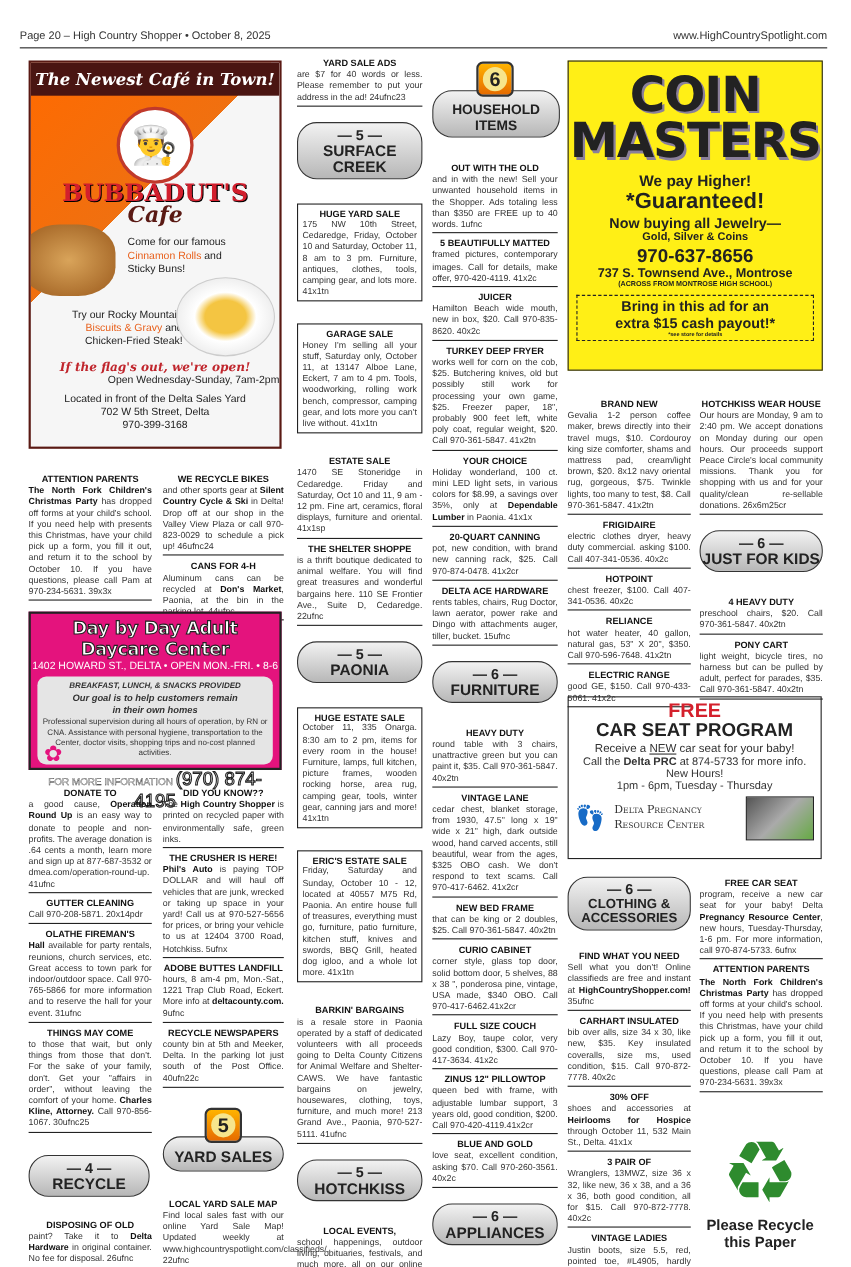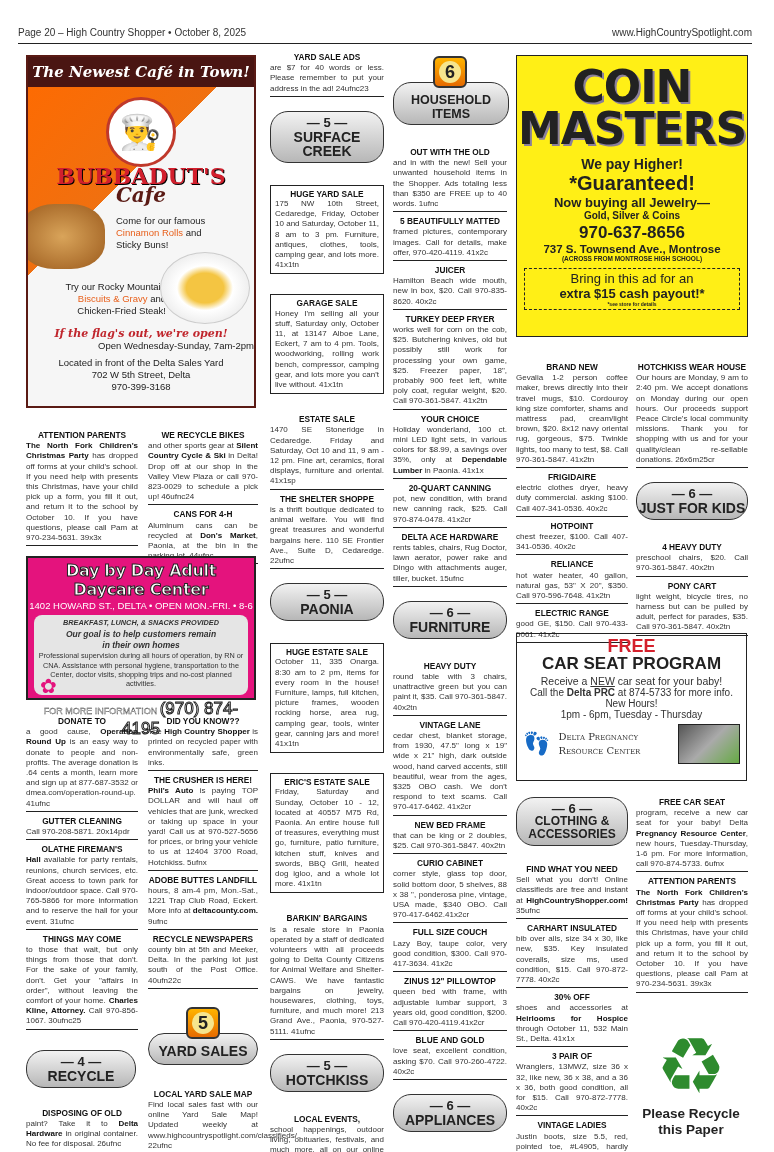--- a/index.html
+++ b/index.html
@@ -138,37 +138,37 @@
   <div class="ad"><span class="t">YOUR CHOICE</span><span>Holiday wonderland, 100 ct. mini LED light sets, in various colors for $8.99, a savings over 35%, only at </span><b>Dependable Lumber</b><span> in Paonia. 41x1x</span></div>
   <div class="ad"><span class="t">20-QUART CANNING</span><span>pot, new condition, with brand new canning rack, $25. Call 970-874-0478. 41x2cr</span></div>
   <div class="ad"><span class="t">DELTA ACE HARDWARE</span><span>rents tables, chairs, Rug Doctor, lawn aerator, power rake and Dingo with attachments auger, tiller, bucket. 15ufnc</span></div>
   <div class="pill" style="width:114px"><span class="n">— 6 —</span><span>FURNITURE</span></div>
   <div class="ad"><span class="t">HEAVY DUTY</span><span>round table with 3 chairs, unattractive green but you can paint it, $35. Call 970-361-5847. 40x2tn</span></div>
   <div class="ad"><span class="t">VINTAGE LANE</span><span>cedar chest, blanket storage, from 1930, 47.5" long x 19" wide x 21" high, dark outside wood, hand carved accents, still beautiful, wear from the ages, $325 OBO cash. We don't respond to text scams. Call 970-417-6462. 41x2cr</span></div>
   <div class="ad"><span class="t">NEW BED FRAME</span><span>that can be king or 2 doubles, $25. Call 970-361-5847. 40x2tn</span></div>
   <div class="ad"><span class="t">CURIO CABINET</span><span>corner style, glass top door, solid bottom door, 5 shelves, 88 x 38 ", ponderosa pine, vintage, USA made, $340 OBO. Call 970-417-6462.41x2cr</span></div>
   <div class="ad"><span class="t">FULL SIZE COUCH</span><span>Lazy Boy, taupe color, very good condition, $300. Call 970-417-3634. 41x2c</span></div>
   <div class="ad"><span class="t">ZINUS 12" PILLOWTOP</span><span>queen bed with frame, with adjustable lumbar support, 3 years old, good condition, $200. Call 970-420-4119.41x2cr</span></div>
-  <div class="ad"><span class="t">BLUE AND GOLD</span><span>love seat, excellent condition, asking $70. Call 970-260-4722. 40x2c</span></div>
+  <div class="ad"><span class="t">BLUE AND GOLD</span><span>love seat, excellent condition, asking $70. Call 970-260-3561. 40x2c</span></div>
   <div class="pill" style="width:114px"><span class="n">— 6 —</span><span>APPLIANCES</span></div>
 
 </div>
 
 <div class="coin">
   <div class="big" style="margin-top:10px">COIN</div>
   <div class="big">MASTERS</div>
   <div style="font-weight:bold;font-size:14px;margin-top:6px">We pay Higher!</div>
   <div style="font-weight:bold;font-size:20px">*Guaranteed!</div>
   <div style="font-weight:bold;font-size:13px">Now buying all Jewelry—</div>
   <div style="font-weight:bold;font-size:10px">Gold, Silver &amp; Coins</div>
   <div style="font-weight:bold;font-size:17px;margin-top:2px">970-637-8656</div>
   <div style="font-weight:bold;font-size:11.5px">737 S. Townsend Ave., Montrose</div>
   <div style="font-weight:bold;font-size:6.5px">(ACROSS FROM MONTROSE HIGH SCHOOL)</div>
   <div class="dash">
-    <div style="font-weight:normal;font-size:13px">Bring in this ad for an</div>
+    <div style="font-weight:bold;font-size:13px">Bring in this ad for an</div>
     <div style="font-weight:bold;font-size:13px">extra $15 cash payout!*</div>
     <div style="font-size:5px;font-weight:bold">*see store for details</div>
   </div>
 </div>
 
 <div class="col" style="left:516px;top:362px;width:112px">
   <div class="ad"><span class="t">BRAND NEW</span><span>Gevalia 1-2 person coffee maker, brews directly into their travel mugs, $10. Cordouroy king size comforter, shams and mattress pad, cream/light brown, $20. 8x12 navy oriental rug, gorgeous, $75. Twinkle lights, too many to test, $8. Call 970-361-5847. 41x2tn</span></div>
   <div class="ad"><span class="t">FRIGIDAIRE</span><span>electric clothes dryer, heavy duty commercial. asking $100. Call 407-341-0536. 40x2c</span></div>
   <div class="ad"><span class="t">HOTPOINT</span><span>chest freezer, $100. Call 407-341-0536. 40x2c</span></div>
   <div class="ad"><span class="t">RELIANCE</span><span>hot water heater, 40 gallon, natural gas, 53" X 20", $350. Call 970-596-7648. 41x2tn</span></div>

